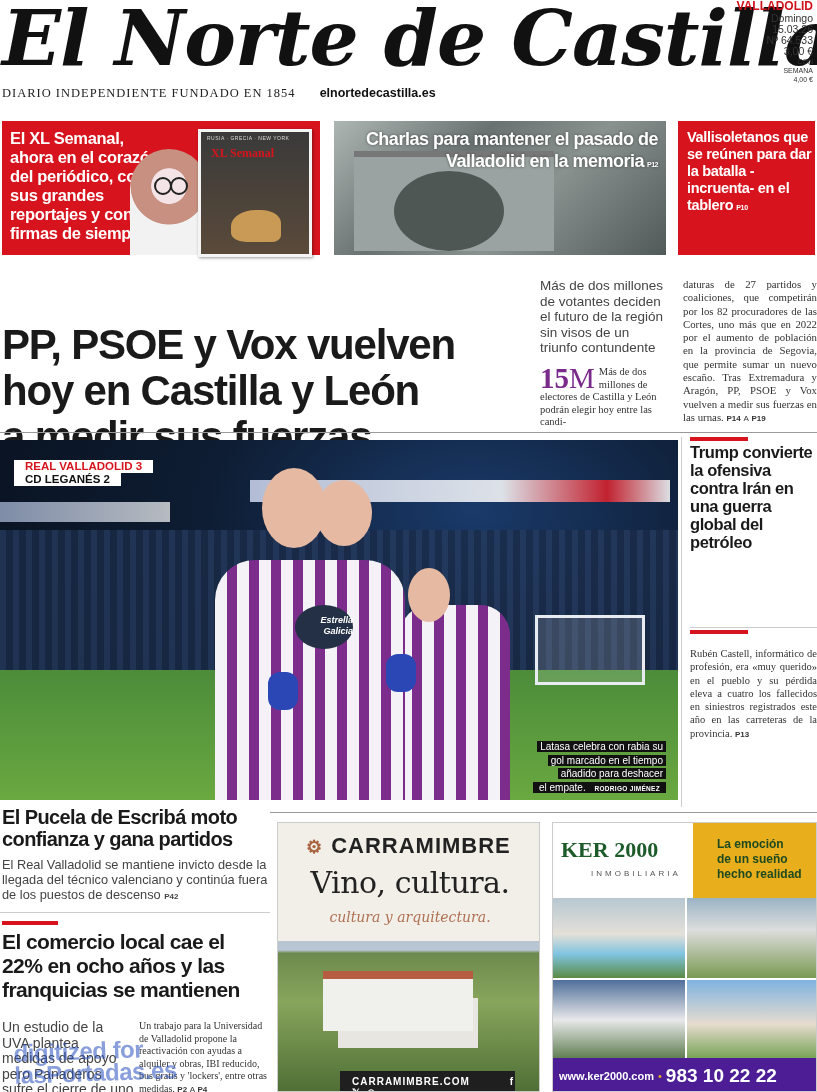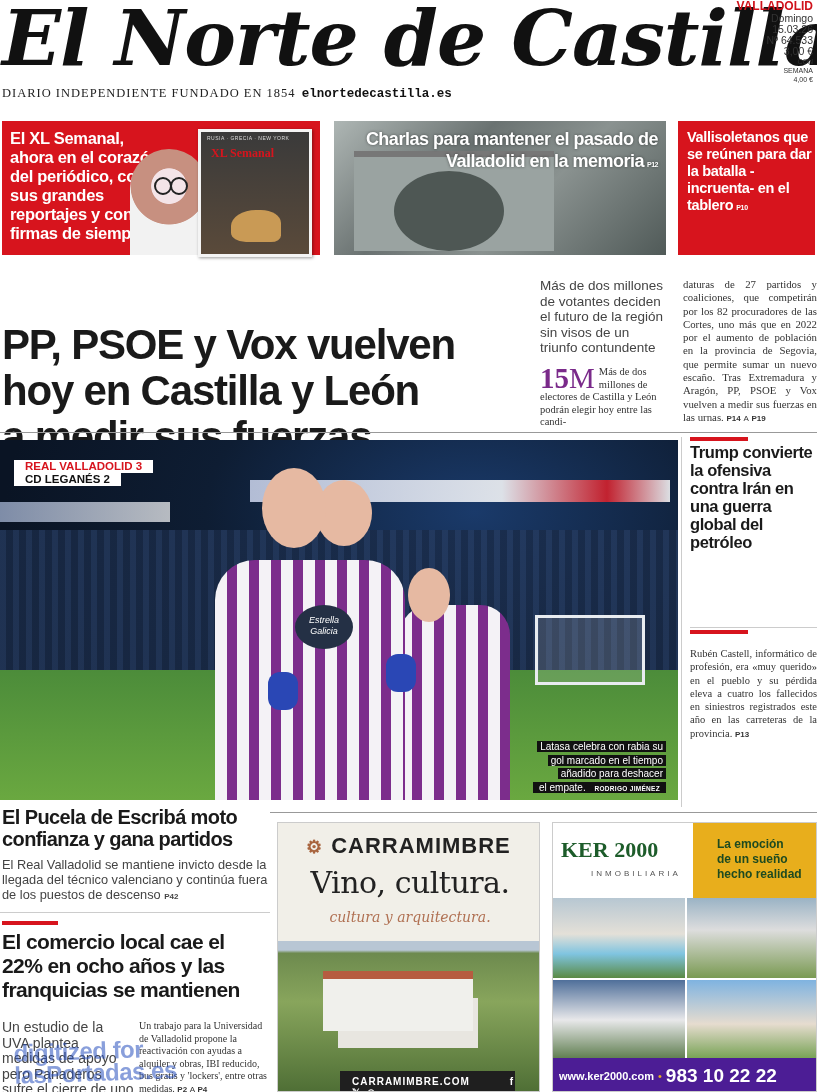--- a/index.html
+++ b/index.html
@@ -1,21 +1,21 @@
 <!DOCTYPE html>
 <html><head>
 <meta charset="utf-8">
 <style>
 *{margin:0;padding:0;box-sizing:border-box;}
 body{width:817px;height:1092px;background:#fff;position:relative;overflow:hidden;font-family:"Liberation Sans",sans-serif;color:#1a1a1a;}
 .abs{position:absolute;}
 
 .masthead-title{left:2px;top:-6px;font-family:"DejaVu Serif","Liberation Serif",serif;font-weight:bold;font-size:76px;letter-spacing:-1px;color:#111;transform:scaleX(1.02);transform-origin:left top;white-space:nowrap;font-style:italic;}
 .tagline{left:2px;top:86px;font-family:"Liberation Serif",serif;font-size:12.5px;letter-spacing:1px;color:#222;}
-.tagline b{font-family:Liberation Mono, monospace;font-weight:bold;letter-spacing:0;color:#111;margin-left:6px;}
+.tagline b{font-family:Liberation Sans, sans-serif;font-weight:bold;letter-spacing:0;color:#111;margin-left:24px;}
 .edition{right:4px;top:0;text-align:right;font-size:10.5px;line-height:11px;color:#333;}
 .edition .city{color:#d0121b;font-weight:bold;font-size:12px;line-height:13px;}
 .edition .small{font-size:7px;line-height:9px;}
 
 .promo-red{background:#d7141d;color:#fff;}
 .p1{left:2px;top:121px;width:318px;height:134px;}
 .p1 .txt{position:absolute;left:8px;top:8px;font-size:16.5px;font-weight:bold;line-height:19px;width:150px;letter-spacing:-0.3px;}
 .avatar{position:absolute;left:128px;top:28px;width:78px;height:106px;border-radius:40px 40px 0 0;background:radial-gradient(circle at 50% 35%,#f4e4e8 0 22%,#c79080 23% 48%,#f2f2f2 49%);}
 .glasses{position:absolute;left:152px;top:56px;width:34px;height:14px;}
 .glasses::before,.glasses::after{content:"";position:absolute;top:0;width:14px;height:14px;border:2px solid #222;border-radius:50%;}
@@ -48,21 +48,21 @@
 .photo .banner2{position:absolute;left:0;top:62px;width:170px;height:20px;background:linear-gradient(90deg,#b0c0e0,#fff);opacity:.7;}
 .photo .crowd{position:absolute;left:0;right:0;top:90px;height:140px;background:repeating-linear-gradient(90deg,#253a5e 0 6px,#1a2b48 6px 13px);opacity:.8;}
 .photo .goal{position:absolute;left:535px;top:175px;width:110px;height:70px;border:3px solid #e8ecf0;background:rgba(255,255,255,.15);}
 .player{position:absolute;background:repeating-linear-gradient(90deg,#f4f2f6 0 12px,#7c2d8c 12px 22px);}
 .pl1{left:215px;top:120px;width:190px;height:240px;border-radius:40px 40px 0 0;}
 .pl2{left:400px;top:165px;width:110px;height:195px;border-radius:30px 30px 0 0;}
 .head{position:absolute;border-radius:50%;background:#e6b9a2;}
 .h1{left:262px;top:28px;width:64px;height:80px;}
 .h2{left:316px;top:40px;width:56px;height:66px;}
 .h3{left:408px;top:128px;width:42px;height:54px;}
-.sponsor{position:absolute;left:295px;top:165px;width:58px;height:44px;border-radius:50%;background:#243045;color:#fff;font-size:9px;font-weight:normal;text-align:center;line-height:11px;padding-top:10px;font-style:italic;}
+.sponsor{position:absolute;left:295px;top:165px;width:58px;height:44px;border-radius:50%;background:#243045;color:#fff;font-size:9px;font-weight:bold;text-align:right;line-height:11px;padding-top:10px;font-style:italic;}
 .glove{position:absolute;width:30px;height:38px;border-radius:12px;background:#2a47b5;}
 .score{position:absolute;left:14px;top:20px;font-size:11.5px;font-weight:900;line-height:13px;}
 .score span{display:inline-block;background:#fff;padding:0 11px;}
 .score .home{color:#d7141d;}
 .score .away{color:#111;}
 .caption{position:absolute;right:12px;top:300px;text-align:right;font-size:10px;line-height:13.5px;color:#fff;}
 .caption span{background:#111;padding:0 3px;}
 .caption .credit{font-size:6.5px;font-weight:bold;letter-spacing:.3px;}
 
 .vrule{left:681px;top:437px;width:1px;height:370px;background:#ccc;}

